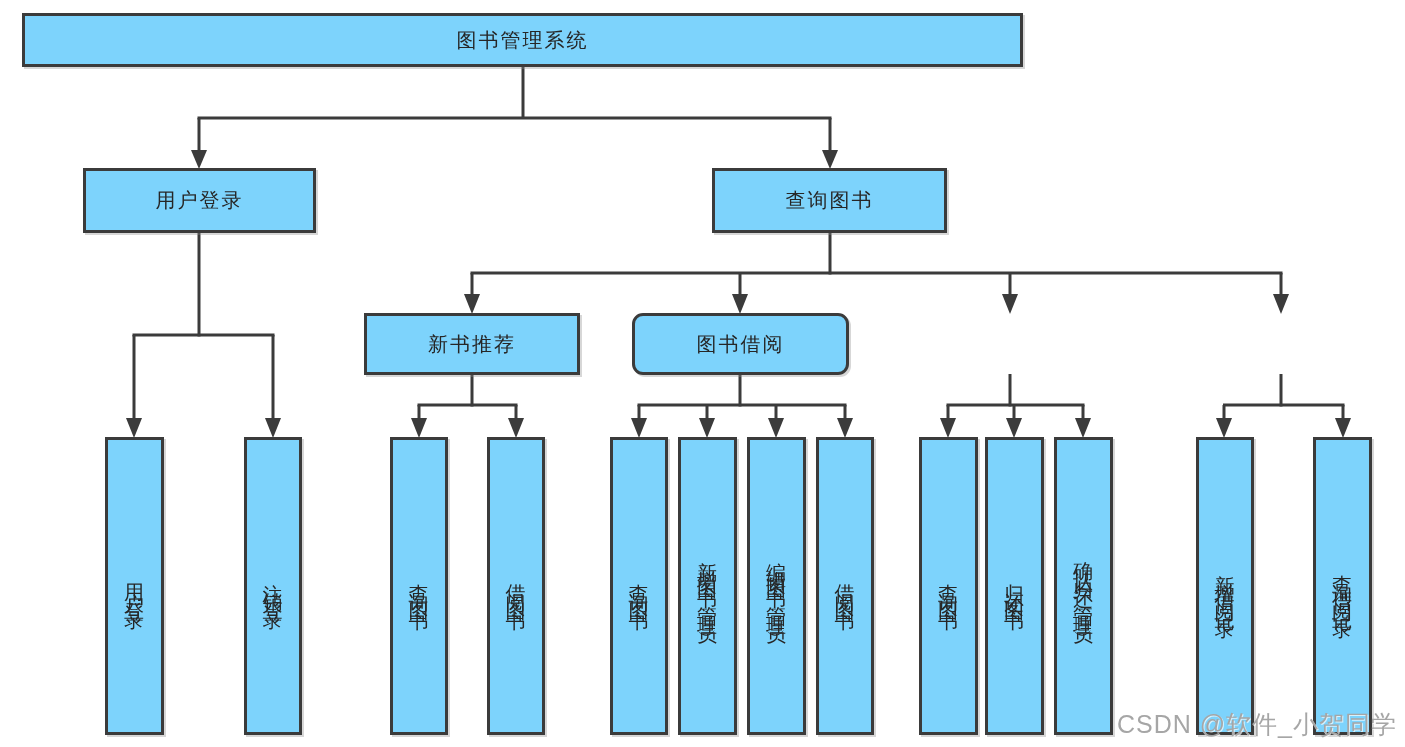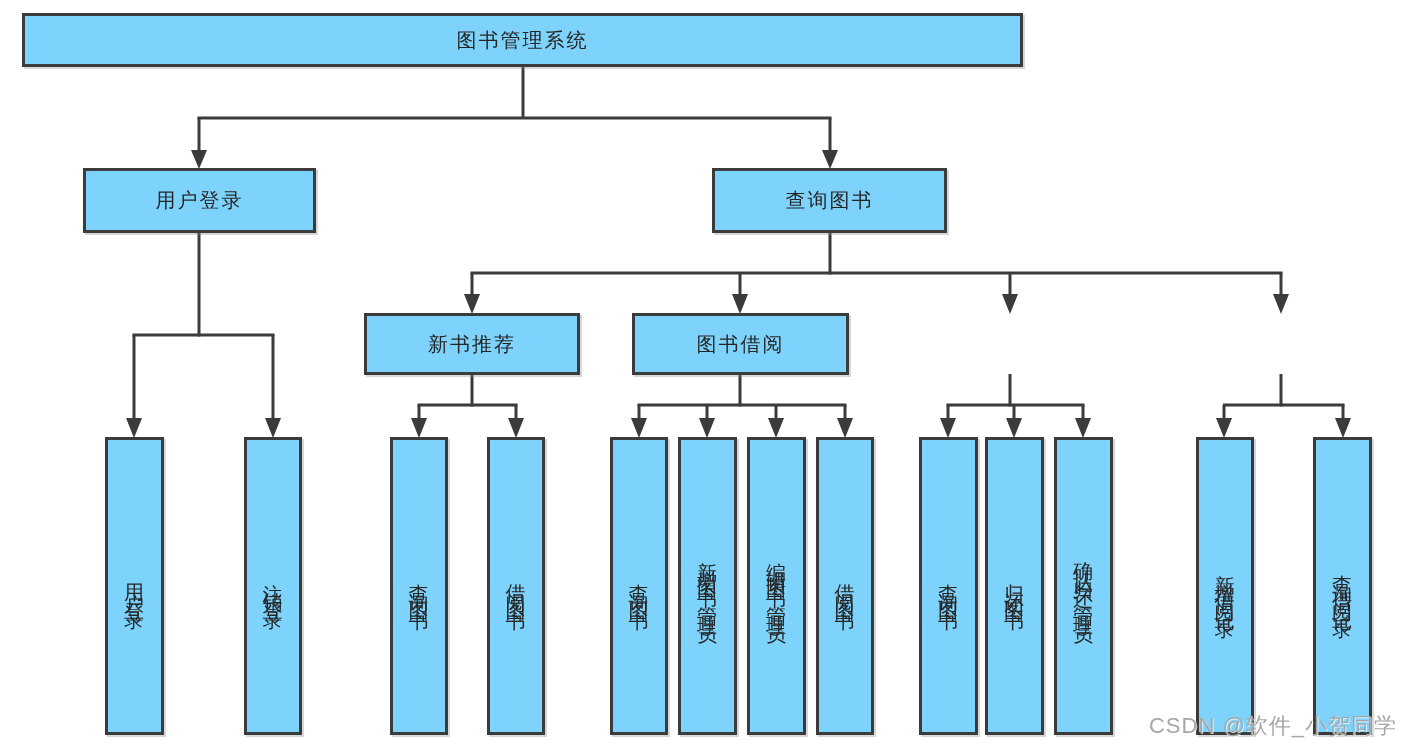--- a/index.html
+++ b/index.html
@@ -38,21 +38,21 @@
     writing-mode:vertical-rl;
     text-orientation:mixed;
     font-size:20px;
     letter-spacing:9px;
     line-height:1.1;
     white-space:nowrap;
   }
   .watermark{
     position:absolute;
     right:8px;bottom:6px;
-    font-size:22px;
+    font-size:25px;
     color:var(--watermark-color);
     letter-spacing:1px;
     white-space:nowrap;
     text-shadow:1px 1px 0 rgba(255,255,255,0.7);
   }
 </style>
 </head>
 <body>
 
 <div class="stage">
@@ -126,21 +126,21 @@
   <div class="box" style="left:83px;top:168px;width:233px;height:65px;">
     <span class="h-label">用户登录</span>
   </div>
   <div class="box" style="left:712px;top:168px;width:235px;height:65px;">
     <span class="h-label">查询图书</span>
   </div>
 
   <div class="box" style="left:364px;top:313px;width:216px;height:62px;">
     <span class="h-label">新书推荐</span>
   </div>
-  <div class="box" style="left:632px;top:313px;width:217px;height:62px;">
+  <div class="box" style="left:632px;top:313px;width:217px;height:62px;border-radius:11px;">
     <span class="h-label">图书借阅</span>
   </div>
 
   <div class="box leaf" style="left:105px;top:437px;width:59px;height:298px;">
     <span class="v-label">用户登录</span>
   </div>
   <div class="box leaf" style="left:244px;top:437px;width:58px;height:298px;">
     <span class="v-label">注销登录</span>
   </div>
 

